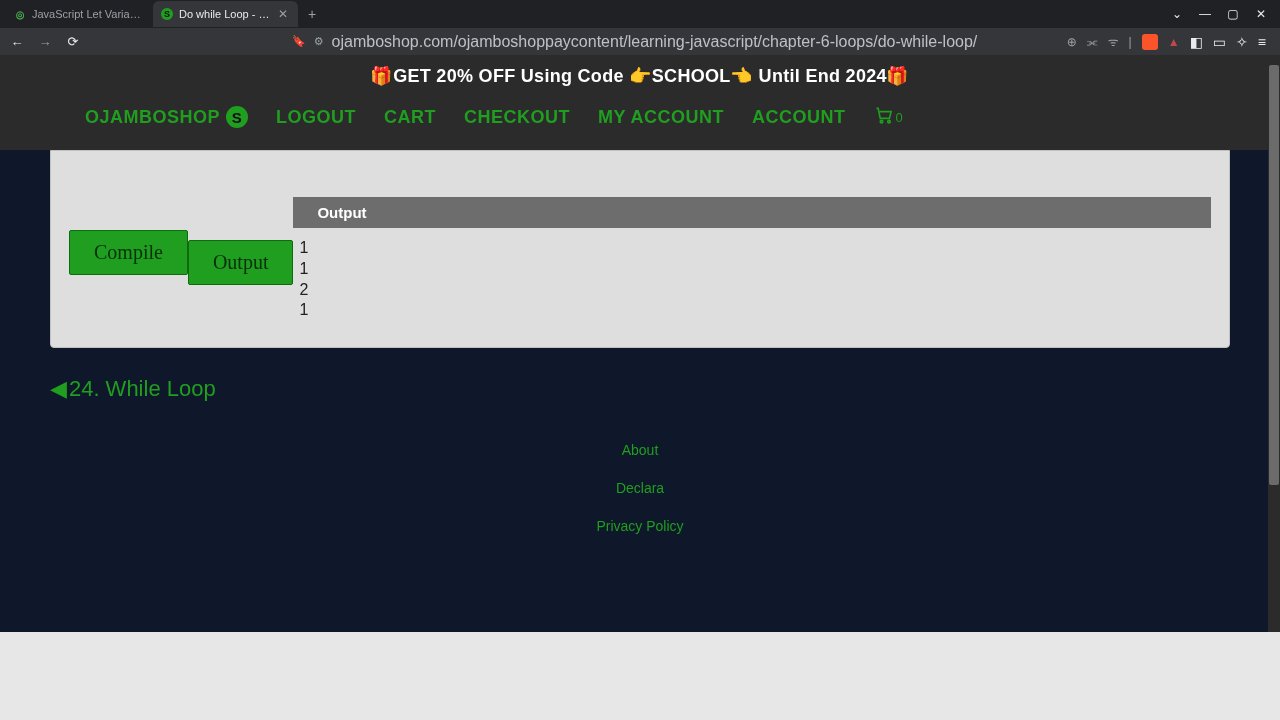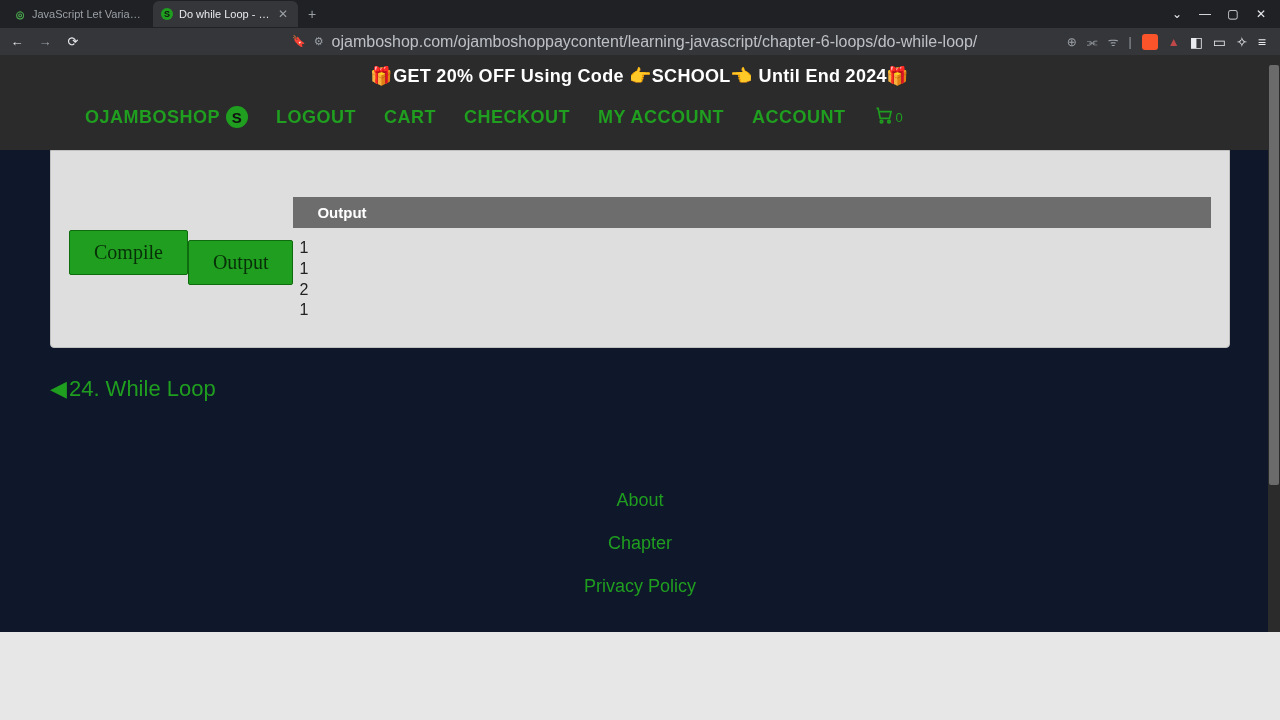--- a/index.html
+++ b/index.html
@@ -284,26 +284,26 @@
   gap: 2px;
 }
 .pager-center {
   color: #1f9e1f;
   font-style: italic;
   text-decoration: underline wavy #1f9e1f;
   text-underline-offset: 3px;
 }
 
 .footer-links {
-  margin-top: 88px;
+  margin-top: 40px;
   display: flex;
   flex-direction: column;
   align-items: center;
   gap: 22px;
-  font-size: 18px;
+  font-size: 14px;
 }
 .footer-links a {
   color: #1f9e1f;
   cursor: pointer;
 }
 </style>
 </head>
 <body>
 
 <div class="chrome">
@@ -398,17 +398,17 @@
 
   <div class="pager">
     <span class="pager-link">
       <span style="color:#1f9e1f">◀</span>
       <span>24. While Loop</span>
     </span>
   </div>
 
   <div class="footer-links">
     <a>About</a>
-    <a>Chapter</a>
+    <a>Declara</a>
     <a>Privacy Policy</a>
 
   </div>
 </div>
 
 </body></html>

